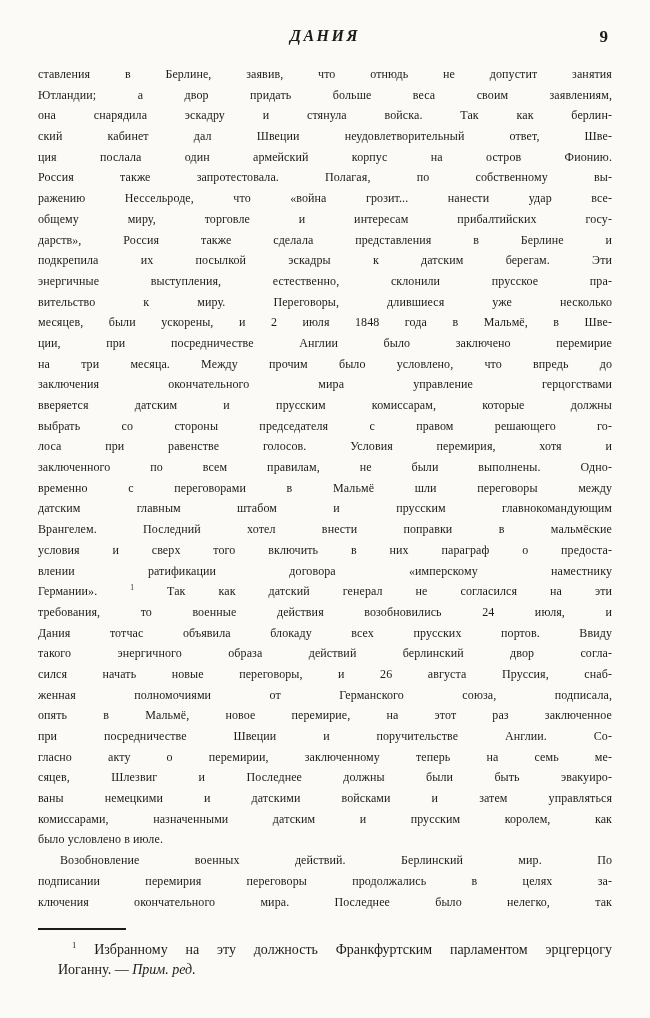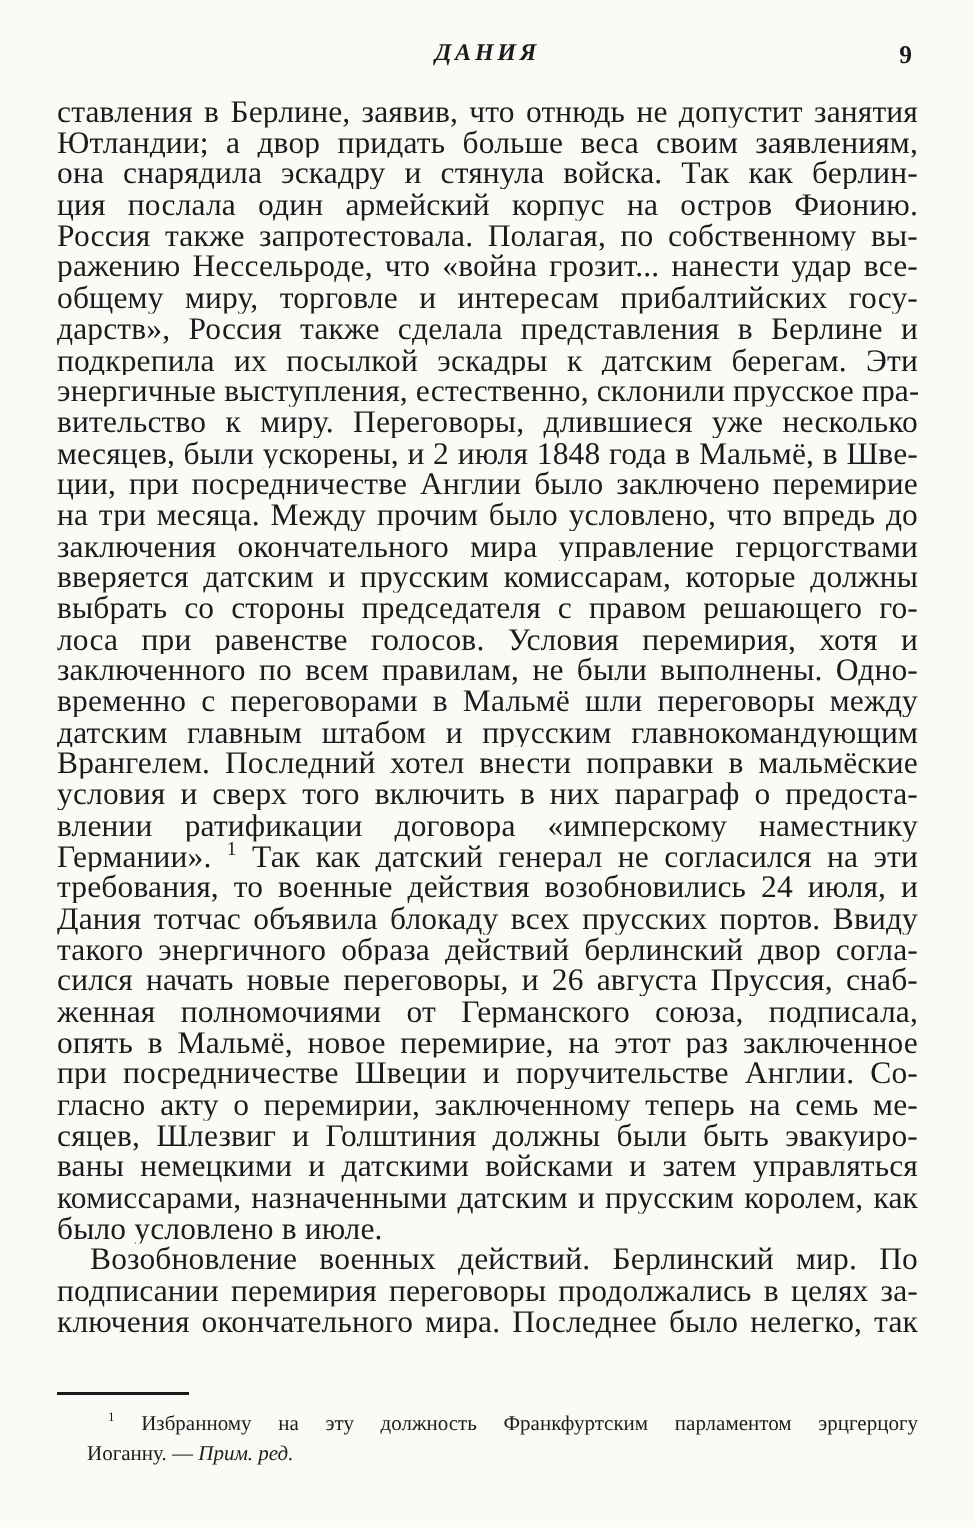--- a/index.html
+++ b/index.html
@@ -36,21 +36,21 @@
     top: 27px;
     right: 42px;
     font-weight: bold;
     font-size: 17px;
   }
   .body-text {
     position: absolute;
     top: 64px;
     left: 38px;
     width: 574px;
-    font-size: 21px;
+    font-size: 12px;
     letter-spacing: 0.1px;
   }
   .body-text .tline { line-height: 20.7px; height: 20.7px; }
   .tline {
     text-align: justify;
     text-align-last: justify;
     white-space: nowrap;
     overflow: hidden;
   }
   .tline.last { text-align-last: left; }
@@ -85,20 +85,21 @@
 <div class="page" style="--paper: #fbfaf7; --ink: #1b1b1b;">
   <div class="running-head">
     <span class="running-title">ДАНИЯ</span>
   </div>
   <div class="page-number">9</div>
 
   <div class="body-text">
       <div class="tline"><span>ставления в Берлине, заявив, что отнюдь не допустит занятия</span></div>
       <div class="tline"><span>Ютландии; а двор придать больше веса своим заявлениям,</span></div>
       <div class="tline"><span>она снарядила эскадру и стянула войска. Так как берлин-</span></div>
+      <div class="tline"><span>ский кабинет дал Швеции неудовлетворительный ответ, Шве-</span></div>
       <div class="tline"><span>ция послала один армейский корпус на остров Фионию.</span></div>
       <div class="tline"><span>Россия также запротестовала. Полагая, по собственному вы-</span></div>
       <div class="tline"><span>ражению Нессельроде, что «война грозит... нанести удар все-</span></div>
       <div class="tline"><span>общему миру, торговле и интересам прибалтийских госу-</span></div>
       <div class="tline"><span>дарств», Россия также сделала представления в Берлине и</span></div>
       <div class="tline"><span>подкрепила их посылкой эскадры к датским берегам. Эти</span></div>
       <div class="tline"><span>энергичные выступления, естественно, склонили прусское пра-</span></div>
       <div class="tline"><span>вительство к миру. Переговоры, длившиеся уже несколько</span></div>
       <div class="tline"><span>месяцев, были ускорены, и 2 июля 1848 года в Мальмё, в Шве-</span></div>
       <div class="tline"><span>ции, при посредничестве Англии было заключено перемирие</span></div>
@@ -115,21 +116,21 @@
       <div class="tline"><span>влении ратификации договора «имперскому наместнику</span></div>
       <div class="tline"><span>Германии». </span><span class="sup">1</span><span> Так как датский генерал не согласился на эти</span></div>
       <div class="tline"><span>требования, то военные действия возобновились 24 июля, и</span></div>
       <div class="tline"><span>Дания тотчас объявила блокаду всех прусских портов. Ввиду</span></div>
       <div class="tline"><span>такого энергичного образа действий берлинский двор согла-</span></div>
       <div class="tline"><span>сился начать новые переговоры, и 26 августа Пруссия, снаб-</span></div>
       <div class="tline"><span>женная полномочиями от Германского союза, подписала,</span></div>
       <div class="tline"><span>опять в Мальмё, новое перемирие, на этот раз заключенное</span></div>
       <div class="tline"><span>при посредничестве Швеции и поручительстве Англии. Со-</span></div>
       <div class="tline"><span>гласно акту о перемирии, заключенному теперь на семь ме-</span></div>
-      <div class="tline"><span>сяцев, Шлезвиг и Голштиния должны были быть эвакуиро-</span></div>
+      <div class="tline"><span>сяцев, Шлезвиг и Последнее должны были быть эвакуиро-</span></div>
       <div class="tline"><span>ваны немецкими и датскими войсками и затем управляться</span></div>
       <div class="tline"><span>комиссарами, назначенными датским и прусским королем, как</span></div>
       <div class="tline last"><span>было условлено в июле.</span></div>
       <div class="tline indent"><span class="b">Возобновление военных действий. Берлинский мир.</span><span> По</span></div>
       <div class="tline"><span>подписании перемирия переговоры продолжались в целях за-</span></div>
       <div class="tline"><span>ключения окончательного мира. Последнее было нелегко, так</span></div>
     </div>
 
   <div class="footnote-rule"></div>
   <div class="footnote-text">

